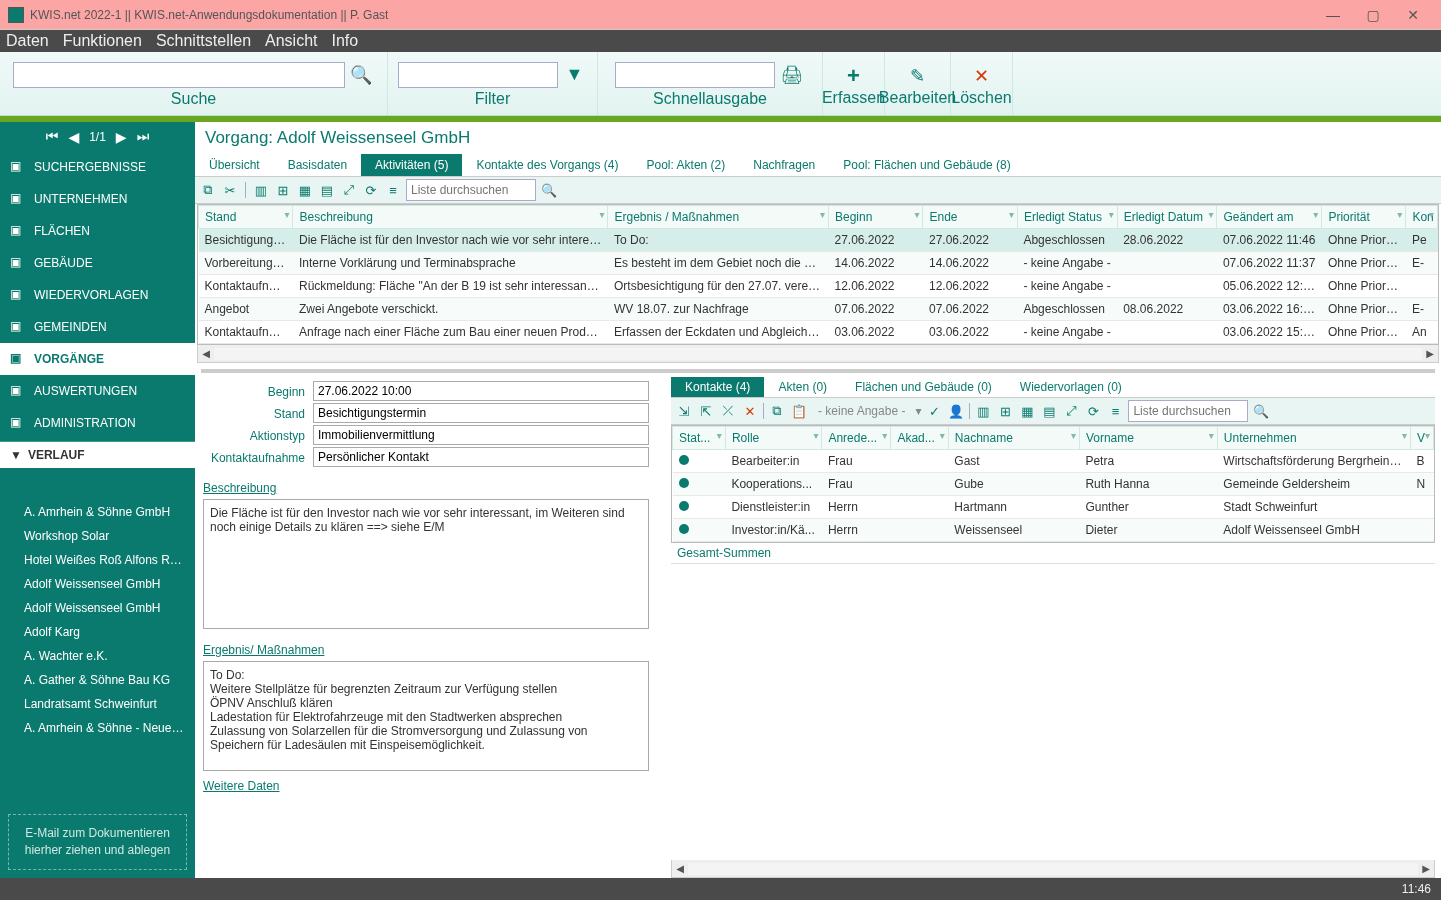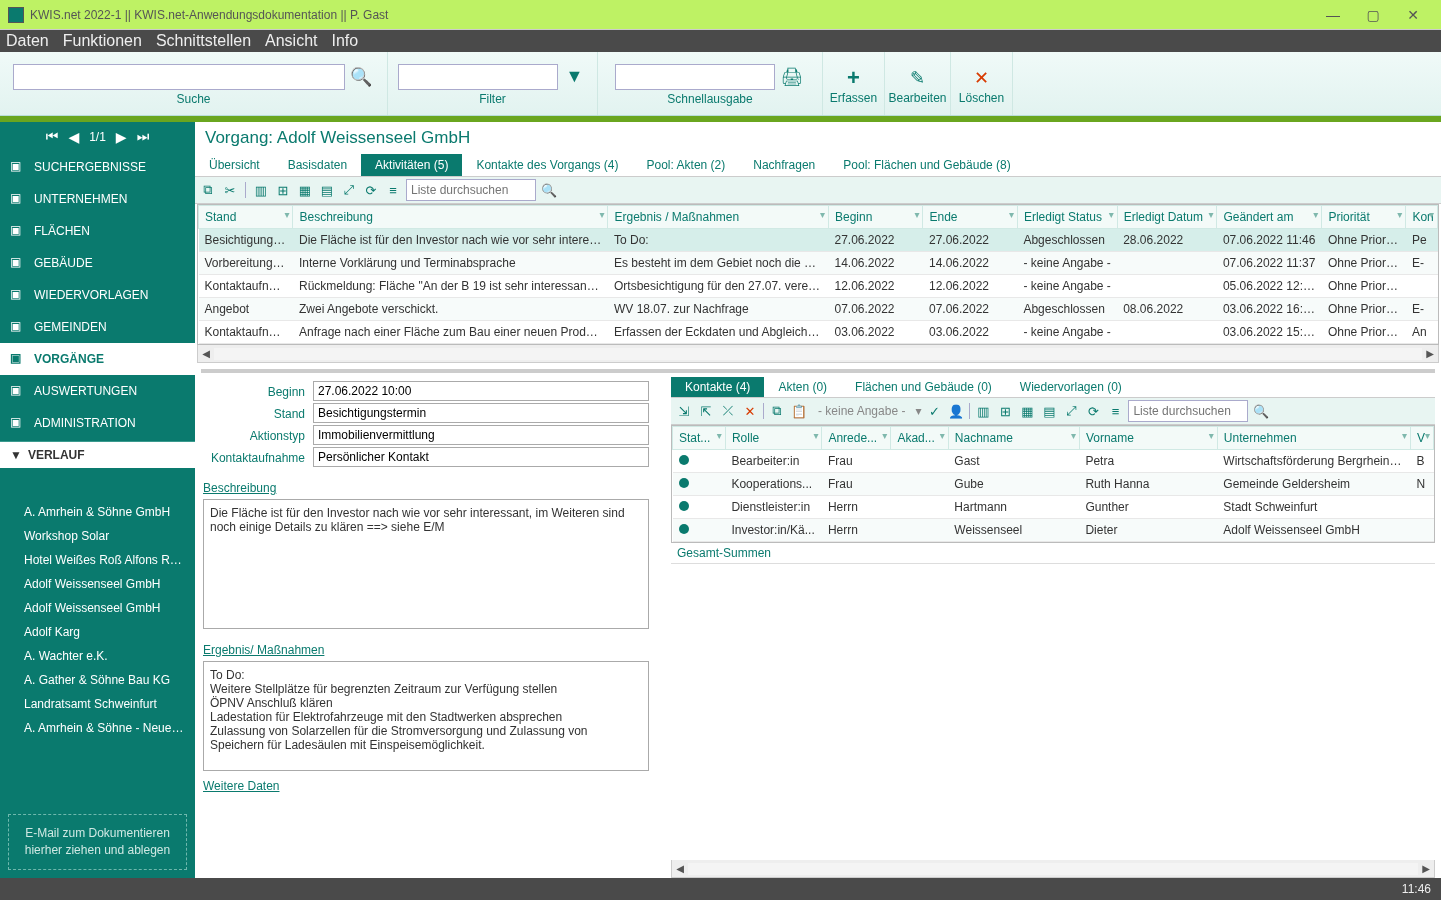--- a/index.html
+++ b/index.html
@@ -1,30 +1,30 @@
 <!DOCTYPE html>
 <html><head>
 <meta charset="utf-8">
 <style>
 * { box-sizing: border-box; margin: 0; padding: 0; font-family: "Segoe UI", Arial, sans-serif; }
 body { width: 1441px; height: 900px; background: #fff; overflow: hidden; font-size: 12px; color: #333; }
-.titlebar { height: 30px; background: #bef264; display: flex; align-items: center; padding: 4px 8px; border-bottom: 1px solid #ccc; color: #555; }
+.titlebar { height: 30px; background: #fca5a5; display: flex; align-items: center; padding: 4px 8px; border-bottom: 1px solid #ccc; color: #555; }
 .titlebar .app-icon { width: 16px; height: 16px; background: #0a7a6e; margin-right: 6px; border: 1px solid #555; }
 .titlebar .title-text { flex: 1; font-size: 12px; }
 .win-controls { display: flex; }
 .win-controls span { width: 40px; height: 30px; display: flex; align-items: center; justify-content: center; font-size: 14px; cursor: pointer; color: #555; }
 
 .menubar { height: 22px; background: #4a4a4a; display: flex; align-items: center; padding: 0 6px; color: #eee; font-size: 16px; }
 .menubar span { margin-right: 14px; cursor: pointer; }
 
 .toolbar-area { height: 64px; background: linear-gradient(#f0faf8,#e2f3f0); display: flex; border-bottom: 1px solid #b9ded8; }
 .tool-group { display: flex; flex-direction: column; align-items: center; justify-content: center; border-right: 1px solid #cfe8e3; padding: 4px 10px 2px; }
 .tool-group .top { display:flex; align-items:center; gap:4px; margin-bottom:2px; }
 .tool-group input { height: 26px; border:1px solid #aac; background:#fff; padding:0 4px; font-size:12px; }
-.tool-group .lbl { color:#0a7a6e; font-size:12px; }
+.tool-group .lbl { color:#0a7a6e; font-size:16px; }
 .icon-btn { width:26px; height:26px; display:flex; align-items:center; justify-content:center; color:#0a7a6e; font-size:18px; cursor:pointer; }
 .icon-btn.red { color:#d83b01; }
 
 .green-divider { height:6px; background:#6aa61f; }
 
 .main { display:flex; height: calc(900px - 30px - 22px - 64px - 6px - 22px); }
 .sidebar { width: 195px; background:#0a7a6e; color:#fff; display:flex; flex-direction:column; }
 .nav-top { display:flex; align-items:center; justify-content:center; gap:10px; padding:6px 4px; font-size:14px; }
 .nav-top span { cursor:pointer; }
 .nav-top .page { font-size:12px; }

